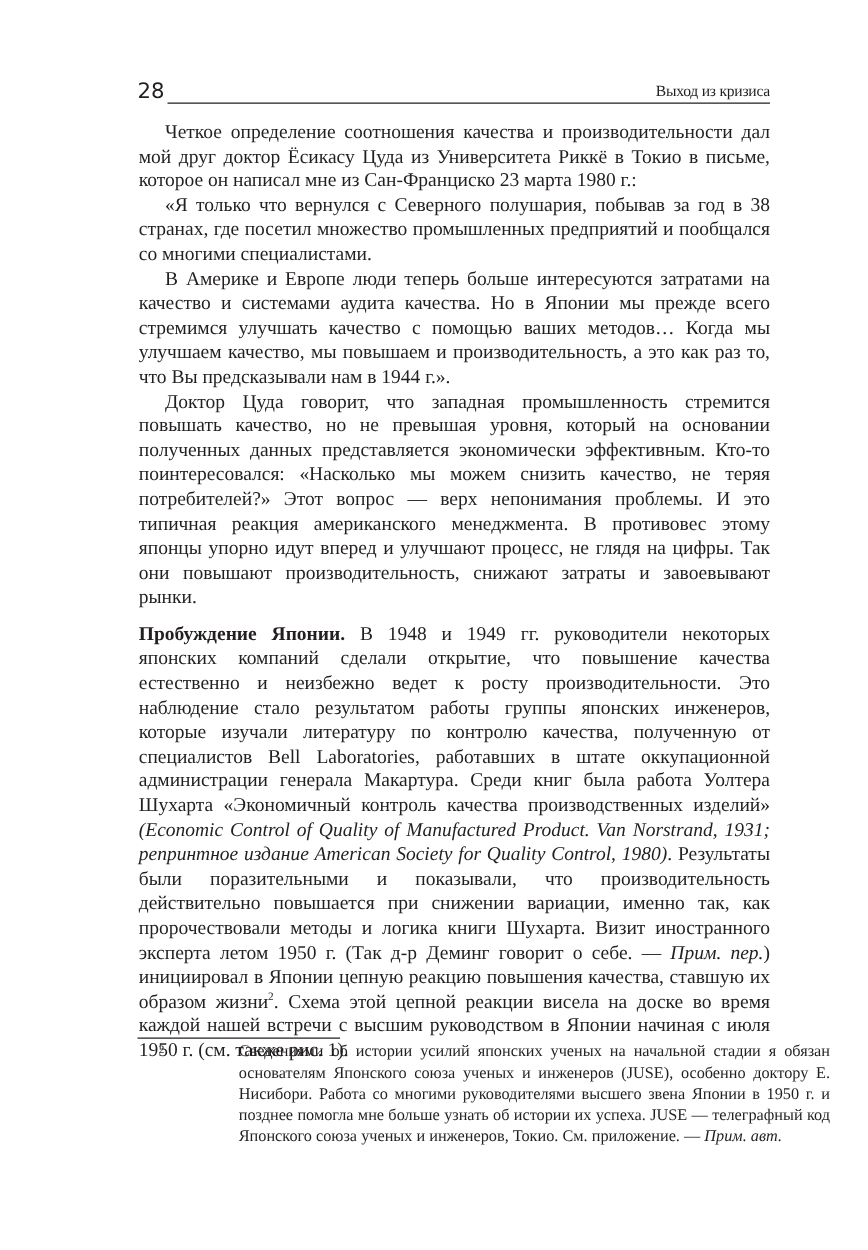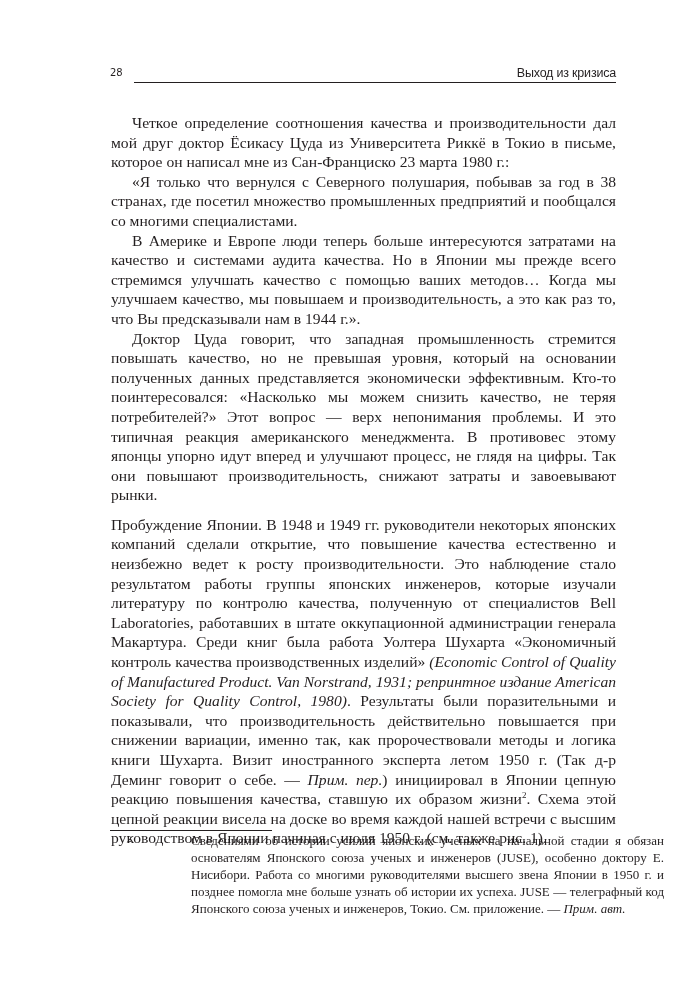--- a/index.html
+++ b/index.html
@@ -1,26 +1,26 @@
 <!DOCTYPE html>
 <html><head>
 <meta charset="utf-8">
 <style>
   html, body { margin: 0; padding: 0; background: #ffffff; }
   body { width: 694px; height: 1000px; position: relative; overflow: hidden; color: #231f20; }
   .page { position: absolute; left: 0; top: 0; width: 694px; height: 1000px; }
   .hdr { position: absolute; left: 110px; top: 64px; width: 506px; height: 22px; }
-  .pnum { position: absolute; left: 0; top: 0; font-family: "DejaVu Sans", sans-serif; font-size: 10px; line-height: 18px; color: #231f20; }
-  .rtitle { position: absolute; right: 0; top: 1px; font-family: Liberation Sans, sans-serif; font-size: 12.5px; line-height: 16px; color: #231f20; letter-spacing: -0.2px; }
+  .pnum { position: absolute; left: 0; top: 0; font-family: "DejaVu Sans", sans-serif; font-size: 17px; line-height: 18px; color: #231f20; }
+  .rtitle { position: absolute; right: 0; top: 1px; font-family: Liberation Serif, serif; font-size: 12.5px; line-height: 16px; color: #231f20; letter-spacing: -0.2px; }
   .hrule { position: absolute; left: 24px; right: 0; top: 18px; height: 0; border-top: 1.4px solid #231f20; }
-  .body { position: absolute; left: 111px; top: 113px; width: 505px; font-family: "Liberation Serif", serif; font-size: 15.6px; line-height: 19.6px; text-align: justify; }
+  .body { position: absolute; left: 111px; top: 96px; width: 505px; font-family: "Liberation Serif", serif; font-size: 15.6px; line-height: 19.6px; text-align: justify; }
   .body p { margin: 0; text-indent: 21px; }
   .body p.sect { text-indent: 0; margin-top: 10px; }
   .body p.last { text-align-last: left; }
-  .body b { font-weight: normal; margin-top: 11px; }
+  .body b { font-weight: bold; margin-top: 11px; }
   .body i { font-style: italic; }
   sup.fn { font-size: 9px; line-height: 0; vertical-align: super; }
   .fnrule { position: absolute; left: 110px; top: 830px; width: 162px; border-top: 1.3px solid #231f20; }
   .footnote { position: absolute; left: 143px; top: 832px; width: 473px; font-family: "Liberation Serif", serif; font-size: 13px; line-height: 17px; text-align: justify; margin-left: 48px; }
   .fnmark { position: absolute; left: 127px; top: 834px; font-family: "Liberation Serif", serif; font-size: 9px; }
 </style>
 </head>
 <body>
 
 <div class="page">

